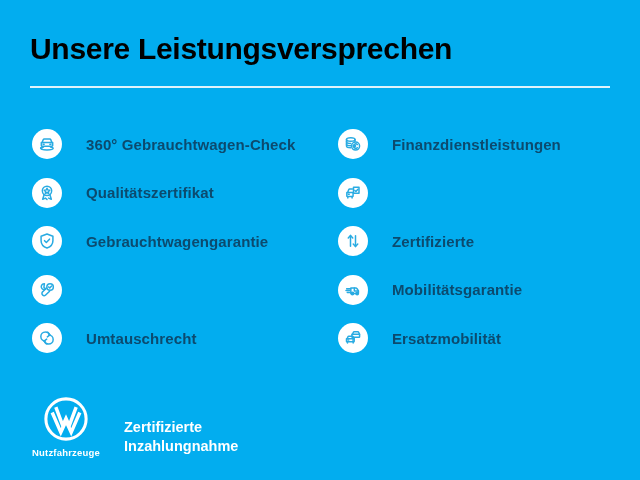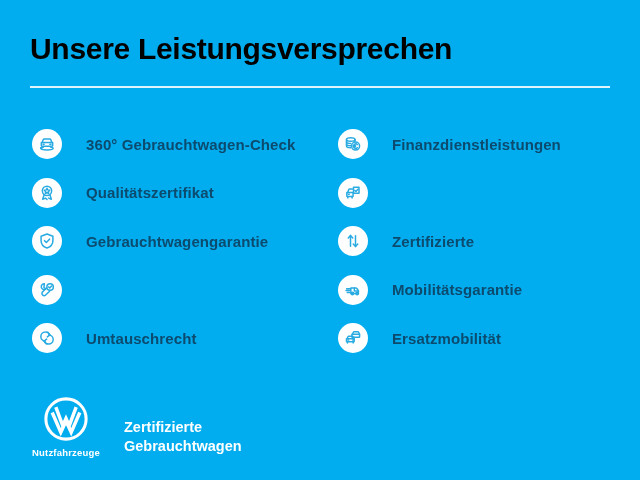--- a/index.html
+++ b/index.html
@@ -283,17 +283,17 @@
     <div class="logo-block">
       <svg class="vw-mark" viewBox="0 0 48 48">
         <circle cx="24" cy="24" r="21"></circle>
         <path d="M13.4 11.6 20.6 31 24 23.4 27.4 31 34.6 11.6"></path>
         <path d="M9.6 17.2 18.6 37.9 24 26.1 29.4 37.9 38.4 17.2"></path>
       </svg>
       <div class="logo-sub">Nutzfahrzeuge</div>
     </div>
     <div class="footer-text">
       <div>Zertifizierte</div>
-      <div>Gebrauchtwagen</div>
+      <div>Inzahlungnahme</div>
     </div>
   </div>
 
 </div>
 
 </body></html>

